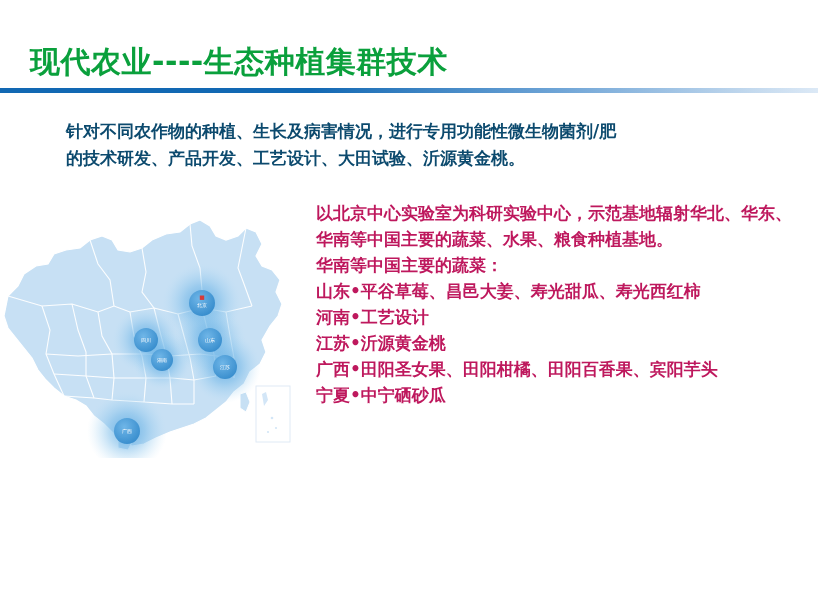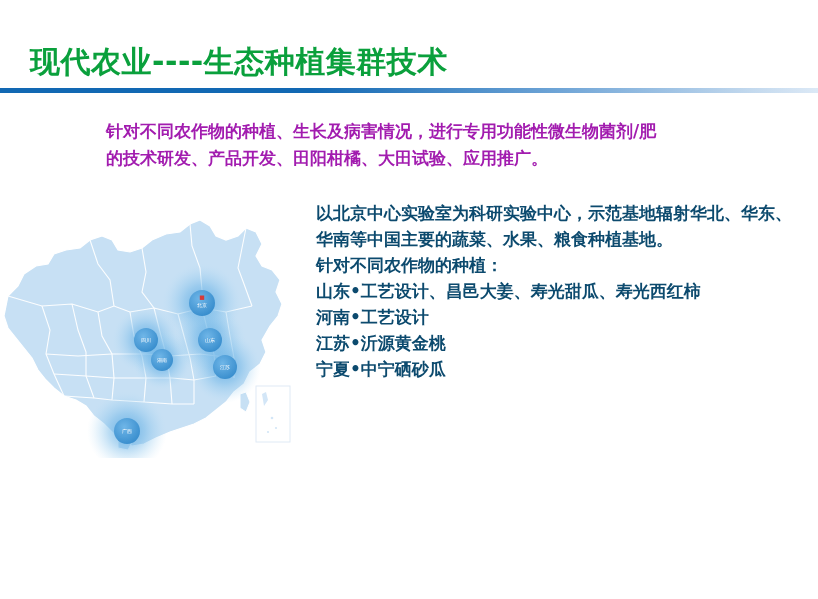--- a/index.html
+++ b/index.html
@@ -48,34 +48,33 @@
   }
 
   
   #intro-paragraph {
     position: absolute;
     left: 66px;
     top: 118px;
     width: 700px;
     font-size: 17px;
     font-weight: bold;
-    color: #a21caf;
+    color: #0c4a6e;
     line-height: 27px;
-    margin-left: 40px;
   }
 
   
   #bases-block {
     position: absolute;
     left: 316px;
     top: 200px;
     width: 488px;
     font-size: 17px;
     font-weight: bold;
-    color: #0c4a6e;
+    color: #be185d;
     line-height: 26px;
   }
   #bases-block .para {
     margin: 0 0 0 0;
   }
   #bases-block .line {
     margin: 0;
     white-space: normal;
   }
 
@@ -105,21 +104,21 @@
 <body>
 
 <div id="slide">
 
   <div id="slide-title">现代农业----生态种植集群技术</div>
 
   <div id="title-rule"></div>
 
   <div id="intro-paragraph">
     <div>针对不同农作物的种植、生长及病害情况，进行专用功能性微生物菌剂/肥</div>
-    <div>的技术研发、产品开发、田阳柑橘、大田试验、应用推广。</div>
+    <div>的技术研发、产品开发、工艺设计、大田试验、沂源黄金桃。</div>
   </div>
 
   <div id="map-figure">
     <svg viewBox="0 0 330 270" xmlns="http://www.w3.org/2000/svg">
       <defs>
         <radialGradient id="glowGrad" cx="50%" cy="50%" r="50%">
           <stop offset="0%" stop-color="#4ea2dd" stop-opacity="0.80"></stop>
           <stop offset="45%" stop-color="#66b2e6" stop-opacity="0.45"></stop>
           <stop offset="75%" stop-color="#8cc7ee" stop-opacity="0.20"></stop>
           <stop offset="100%" stop-color="#bde0f6" stop-opacity="0"></stop>
@@ -215,20 +214,21 @@
         <g>
           <circle cx="133" cy="243" r="13" fill="url(#coreGrad)" opacity="0.90"></circle>
           <text class="marker-label" x="133" y="243.5">广西</text>
         </g>
       </g>
     </svg>
   </div>
 
   <div id="bases-block">
     <div class="para">以北京中心实验室为科研实验中心，示范基地辐射华北、华东、华南等中国主要的蔬菜、水果、粮食种植基地。</div>
-    <div class="line">针对不同农作物的种植：</div>
-    <div class="line">山东•工艺设计、昌邑大姜、寿光甜瓜、寿光西红柿</div>
+    <div class="line">华南等中国主要的蔬菜：</div>
+    <div class="line">山东•平谷草莓、昌邑大姜、寿光甜瓜、寿光西红柿</div>
     <div class="line">河南•工艺设计</div>
     <div class="line">江苏•沂源黄金桃</div>
+    <div class="line">广西•田阳圣女果、田阳柑橘、田阳百香果、宾阳芋头</div>
     <div class="line">宁夏•中宁硒砂瓜</div>
   </div>
 
 </div>
 
 </body></html>

